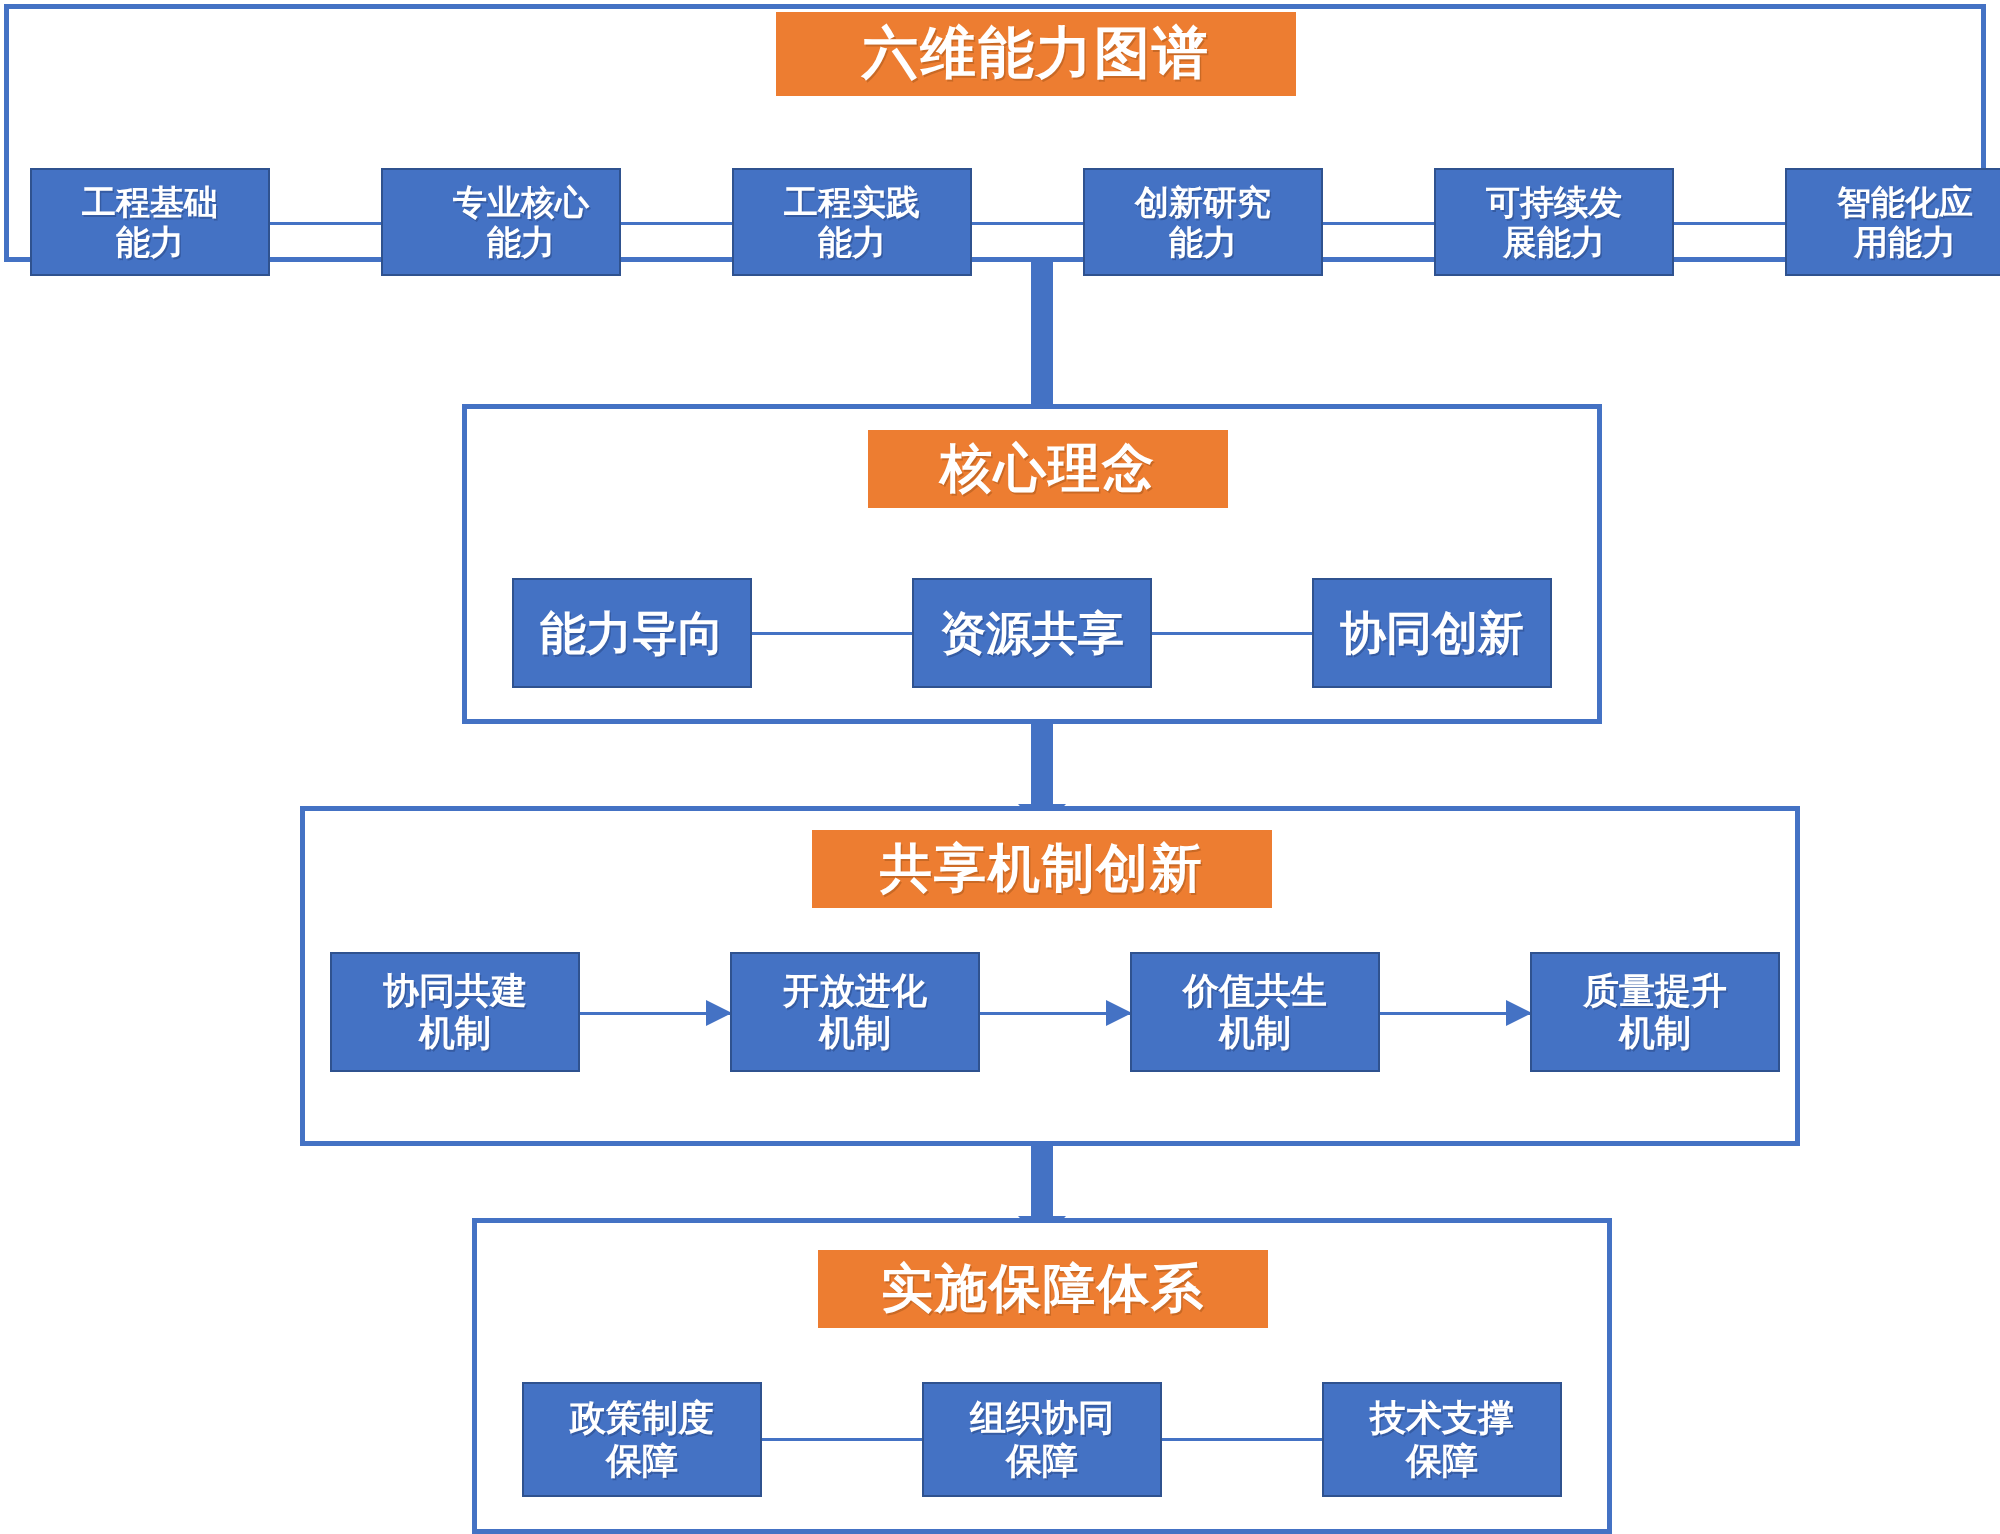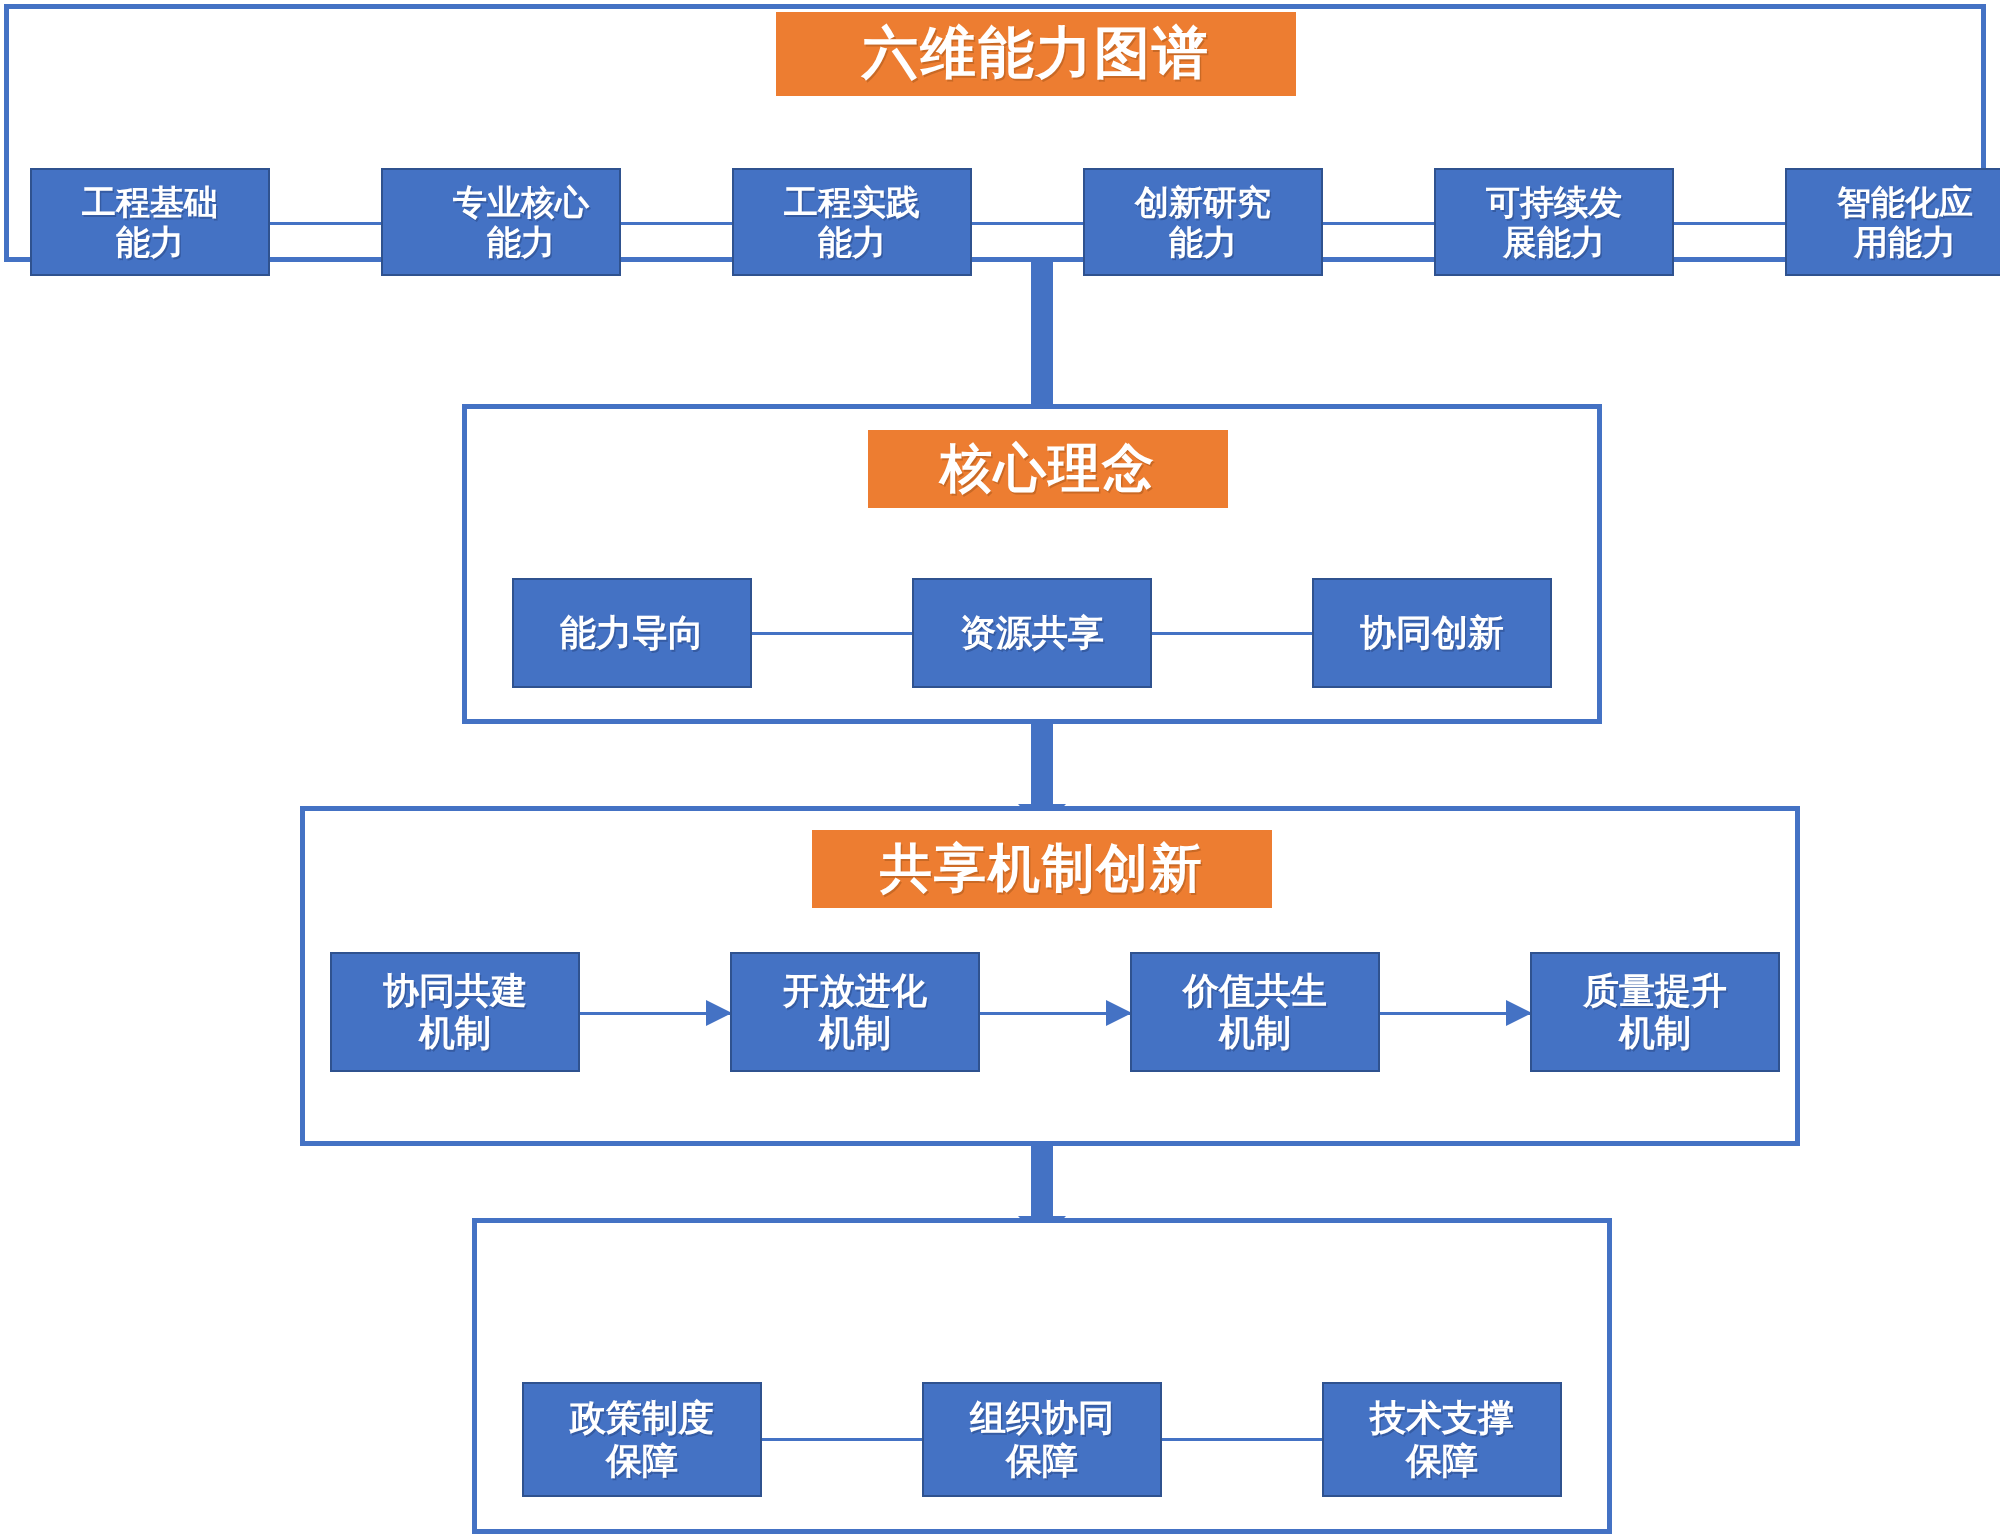--- a/index.html
+++ b/index.html
@@ -85,21 +85,21 @@
   
   .cap-node { top: 168px; width: 240px; height: 108px; font-size: 34px; }
   .cap-0 { left: 30px; }
   .cap-1 { left: 381px; padding-left: 40px; }
   .cap-2 { left: 732px; }
   .cap-3 { left: 1083px; }
   .cap-4 { left: 1434px; }
   .cap-5 { left: 1785px; }
 
   
-  .core-node { top: 578px; width: 240px; height: 110px; font-size: 36px; }
+  .core-node { top: 578px; width: 240px; height: 110px; font-size: 46px; }
   .core-0 { left: 512px; }
   .core-1 { left: 912px; }
   .core-2 { left: 1312px; }
 
   
   .mech-node { top: 952px; width: 250px; height: 120px; font-size: 36px; }
   .mech-0 { left: 330px; }
   .mech-1 { left: 730px; }
   .mech-2 { left: 1130px; }
   .mech-3 { left: 1530px; }
@@ -216,20 +216,21 @@
 机制</div>
   <div class="node mech-node mech-3">质量提升
 机制</div>
 
   <div class="flow-arrow flow-3">
     <div class="head"></div>
   </div>
 
   <div class="section section-support"></div>
 
+  <div class="title-badge title-support">实施保障体系</div>
 
   <div class="hline" style="left:762px; top:1438px; width:160px;"></div>
   <div class="hline" style="left:1162px; top:1438px; width:160px;"></div>
 
   <div class="node sup-node sup-0">政策制度
 保障</div>
   <div class="node sup-node sup-1">组织协同
 保障</div>
   <div class="node sup-node sup-2">技术支撑
 保障</div>

